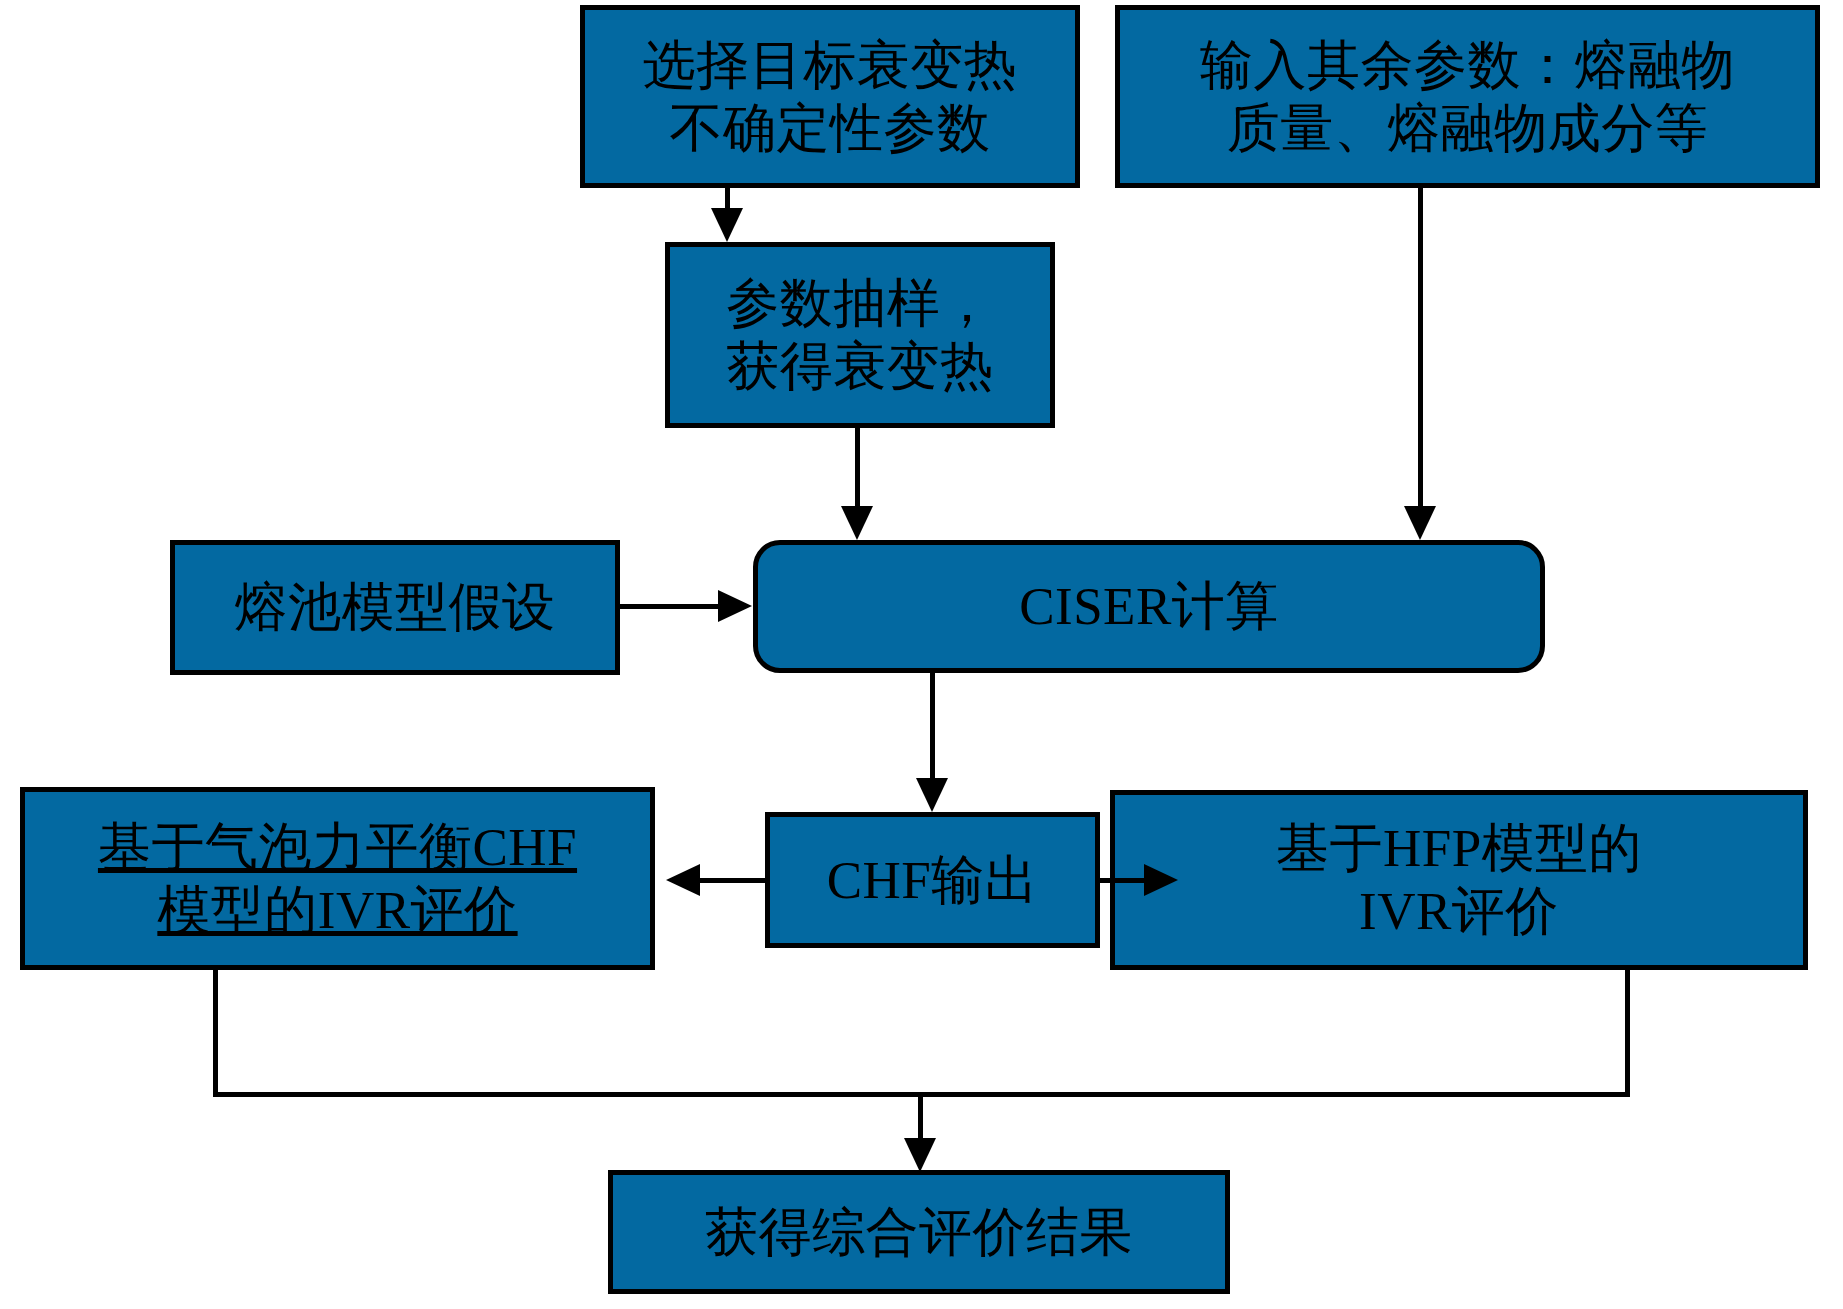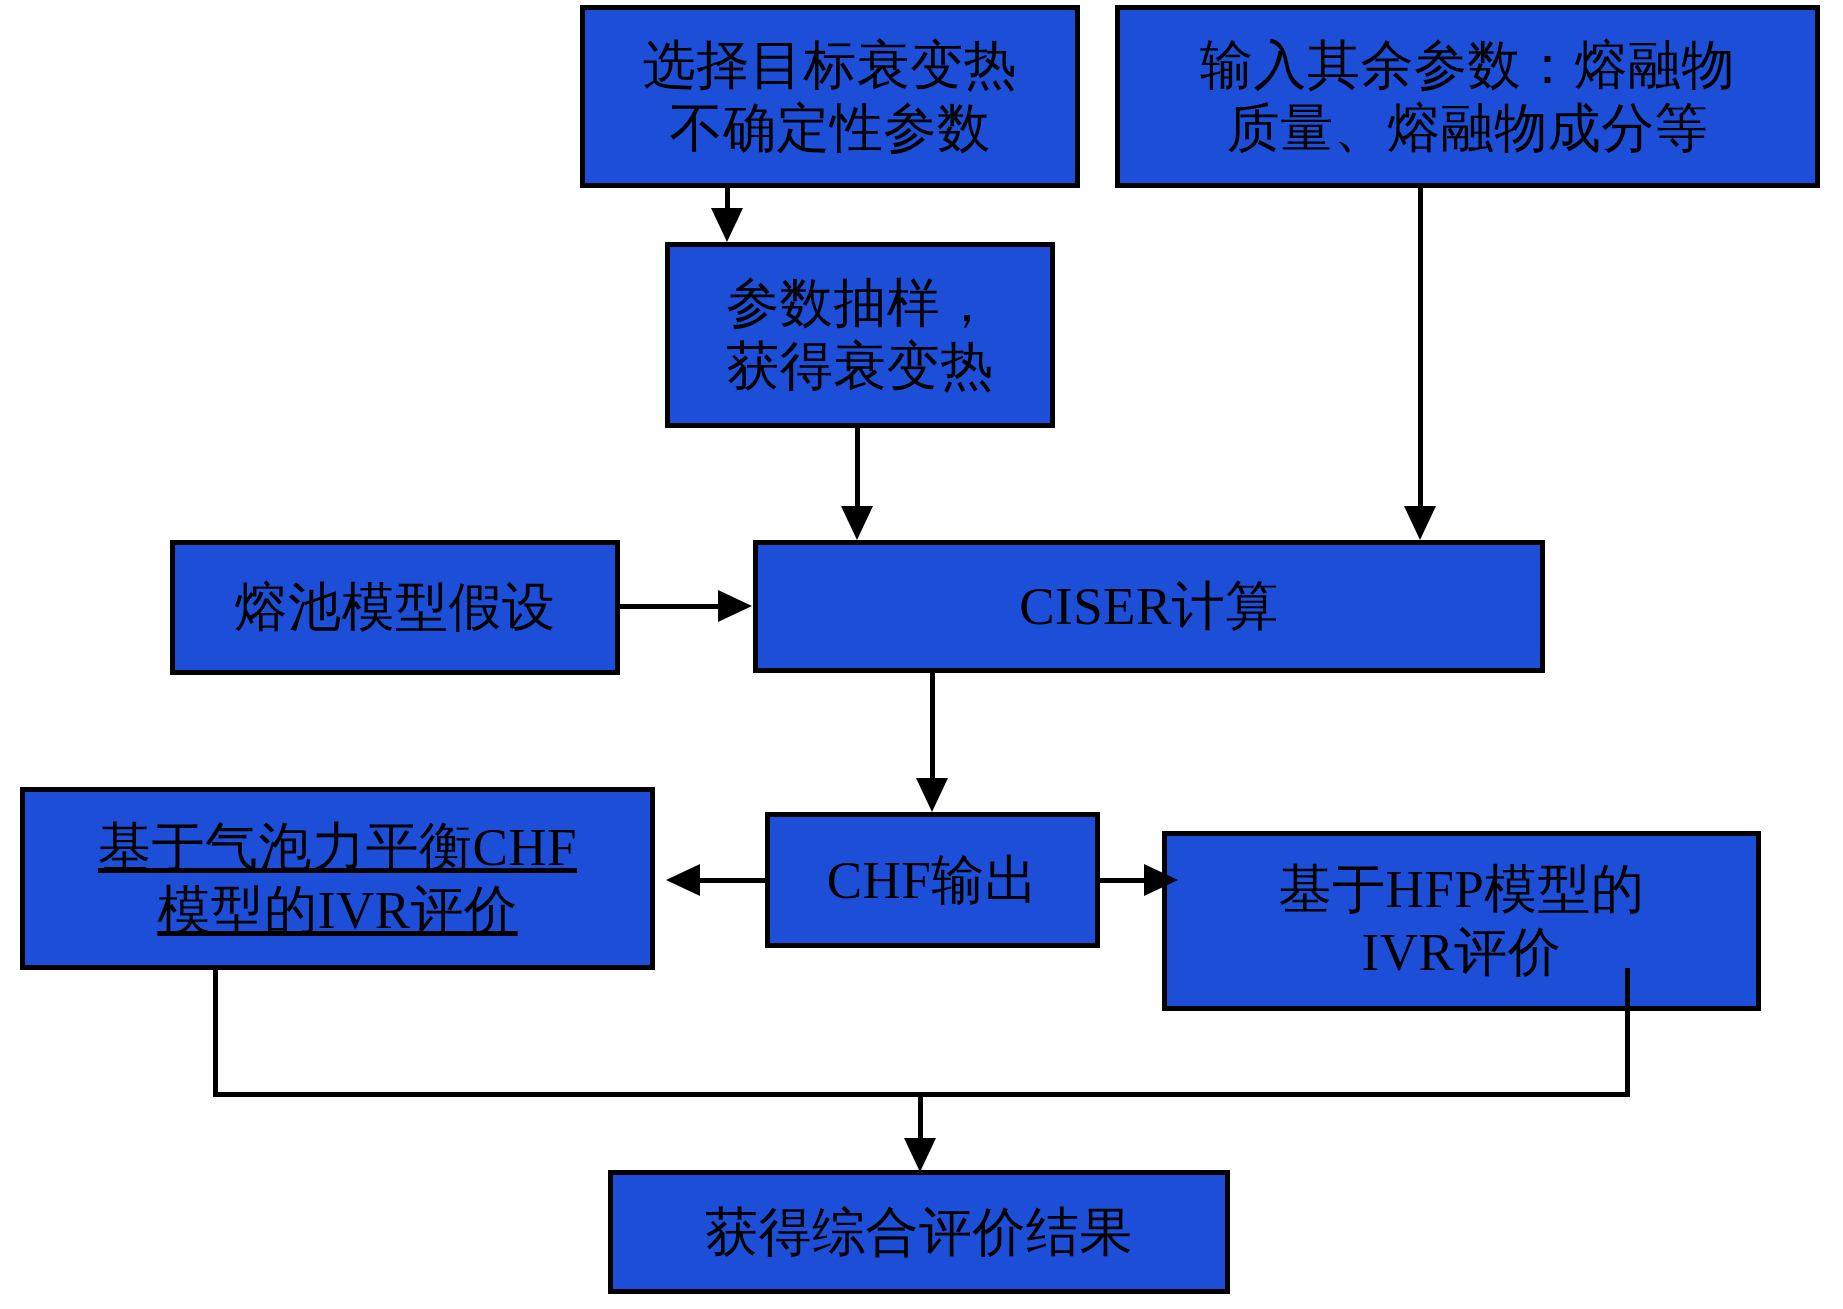--- a/index.html
+++ b/index.html
@@ -1,40 +1,40 @@
 <!DOCTYPE html>
 <html><head>
 <meta charset="utf-8">
 <style>
   html,body{margin:0;padding:0;background:#ffffff;}
   body{font-family:"Liberation Serif","DejaVu Serif",serif;}
   #canvas{position:relative;width:1843px;height:1309px;background:#ffffff;overflow:hidden;}
   .node{
     position:absolute;
     border:5px solid #000000;
-    background:#1d4ed8;
+    background:#0369a1;
     box-sizing:border-box;
     display:flex;
     align-items:center;
     justify-content:center;
     text-align:center;
     color:#000000;
     line-height:1.18;
     letter-spacing:0.5px;
     white-space:pre-line;
     font-family:"Liberation Serif","DejaVu Serif",serif;
   }
   .n1{left:580px;  top:5px;    width:500px; height:183px; font-size:53px;}
   .n2{left:1115px; top:5px;    width:705px; height:183px; font-size:53px;text-align:center;}
   .n3{left:665px;  top:242px;  width:390px; height:186px; font-size:53px;}
   .n4{left:170px;  top:540px;  width:450px; height:135px; font-size:53px;font-family:Liberation Serif, serif;}
-  .n5{left:753px;  top:540px;  width:792px; height:133px; font-size:53px;}
+  .n5{left:753px;  top:540px;  width:792px; height:133px; font-size:53px;border-radius:27px;}
   .n6{left:20px;   top:787px;  width:635px; height:183px; font-size:53px;text-decoration:underline;}
   .n7{left:765px;  top:812px;  width:335px; height:136px; font-size:53px;}
-  .n8{left:1162px; top:790px;  width:599px; height:180px; font-size:53px;margin-top:41px;}
+  .n8{left:1110px; top:790px;  width:698px; height:180px; font-size:53px;}
   .n9{left:608px;  top:1170px; width:622px; height:124px; font-size:53px;}
 
   .edge{position:absolute;background:#000000;}
   .vline{width:5px;}
   .hline{height:5px;}
 
   .arrow{position:absolute;width:0;height:0;}
   .arrow-down{
     border-left:16px solid transparent;
     border-right:16px solid transparent;

